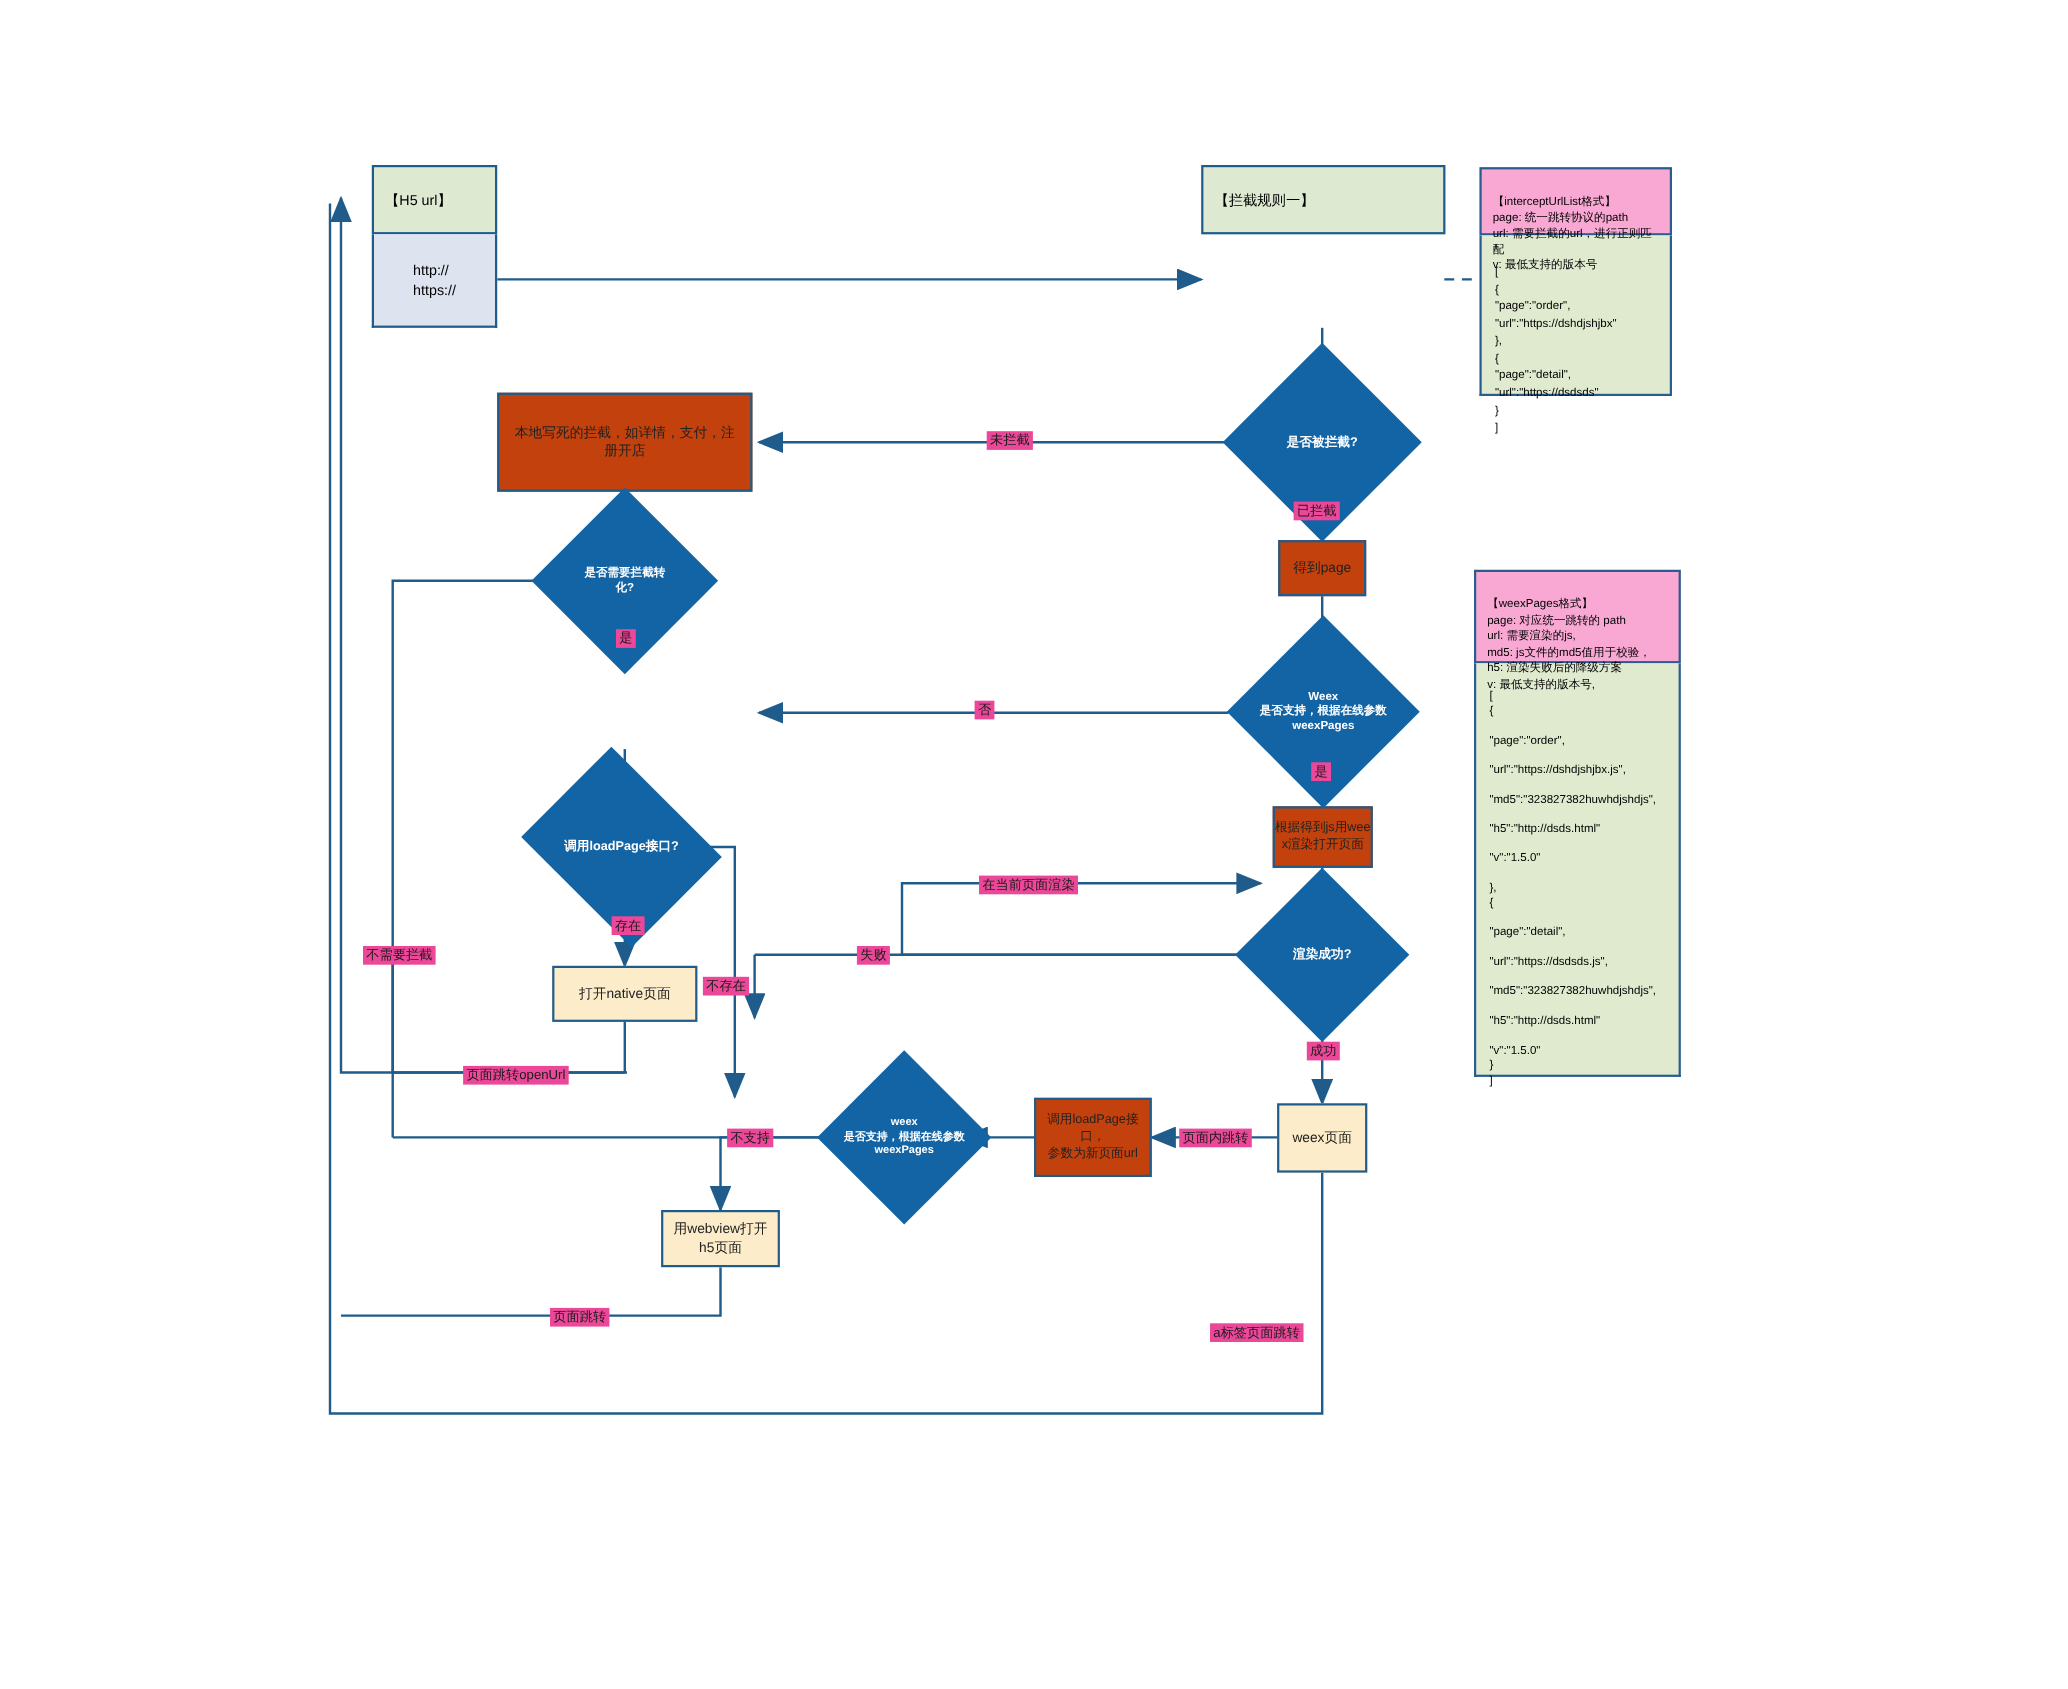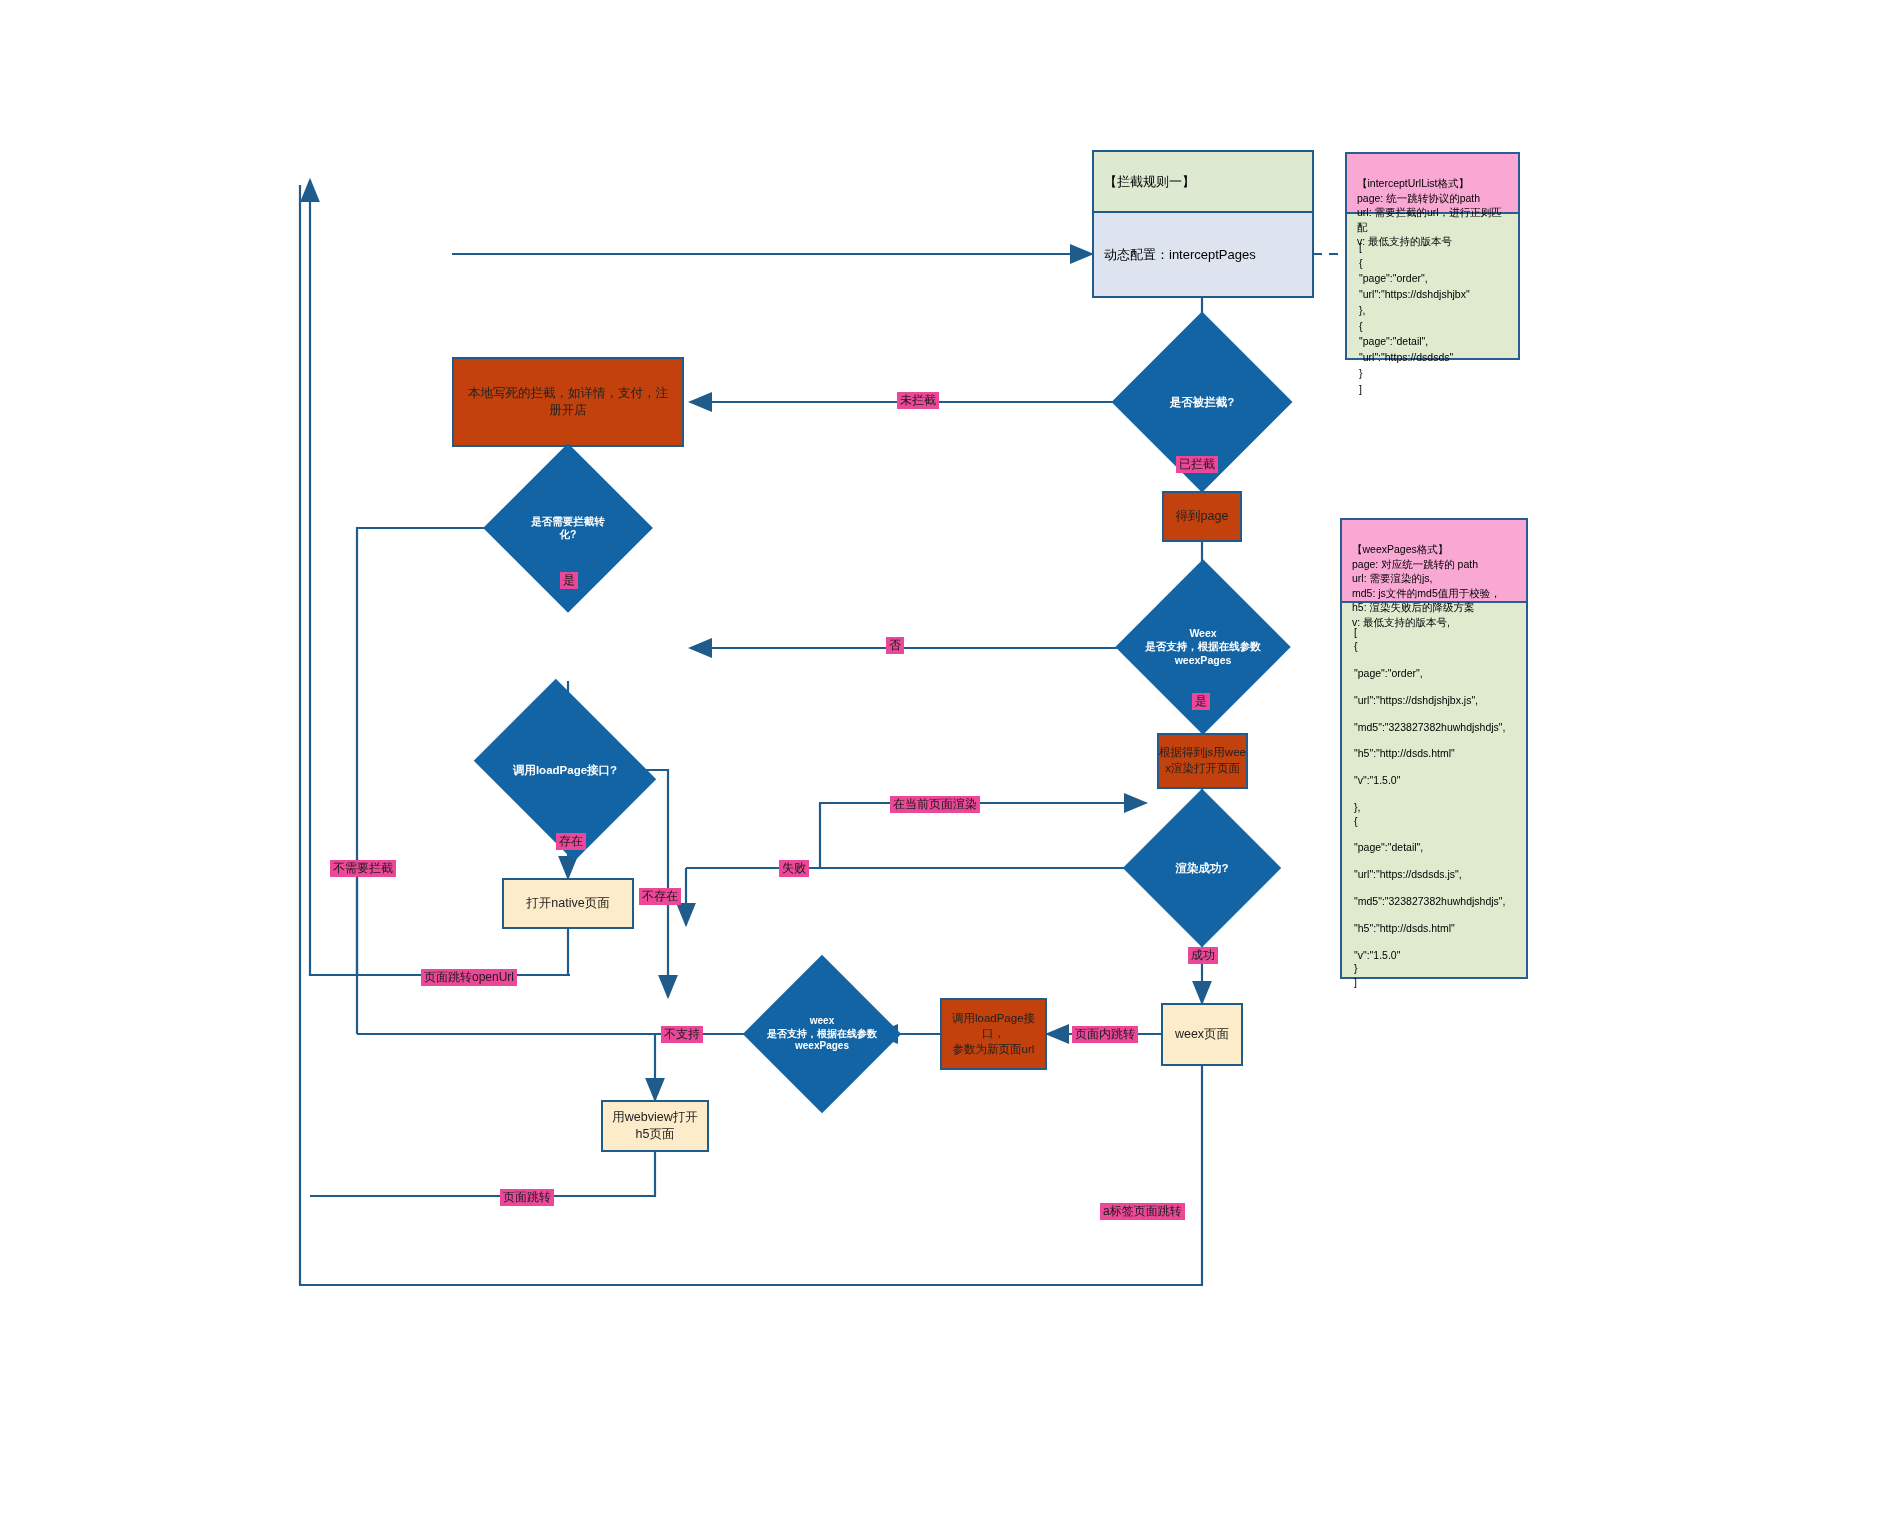--- a/index.html
+++ b/index.html
@@ -98,27 +98,33 @@
       <path d="M357,1034 L357,868"></path>
 
       <path d="M768,1034 L655,1034 L655,1100" marker-end="url(#ah)"></path>
 
       <path d="M655,1152 L655,1196 L310,1196"></path>
 
       <path d="M1202,1066 L1202,1285 L300,1285 L300,185"></path>
     </g>
   </svg>
 
+  <div class="stack" style="left:338px;top:150px;width:114px;height:148px;">
+    <div class="hdr" style="height:63px;padding-left:10px;font-size:13px;">
+      <span>【H5 url】</span>
+    </div>
+    <div class="bdy multiline" style="height:85px;font-size:13px;">
+      <span>http://
+https://</span>
+    </div>
+  </div>
 
   <div class="stack" style="left:1092px;top:150px;width:222px;height:148px;">
     <div class="hdr" style="height:63px;padding-left:10px;font-size:13px;">
       <span>【拦截规则一】</span>
-    </div>
-    <div class="bdy" style="height:85px;font-size:13px;justify-content:flex-start;padding-left:10px;">
-      <span>动态配置：interceptPages</span>
     </div>
   </div>
 
   <div class="note" style="left:1345px;top:152px;width:175px;height:208px;font-size:10.5px;">
     <div class="nhdr" style="height:62px;">
       <span>【interceptUrlList格式】
 page: 统一跳转协议的path
 url: 需要拦截的url，进行正则匹配
 v: 最低支持的版本号</span>
     </div>

